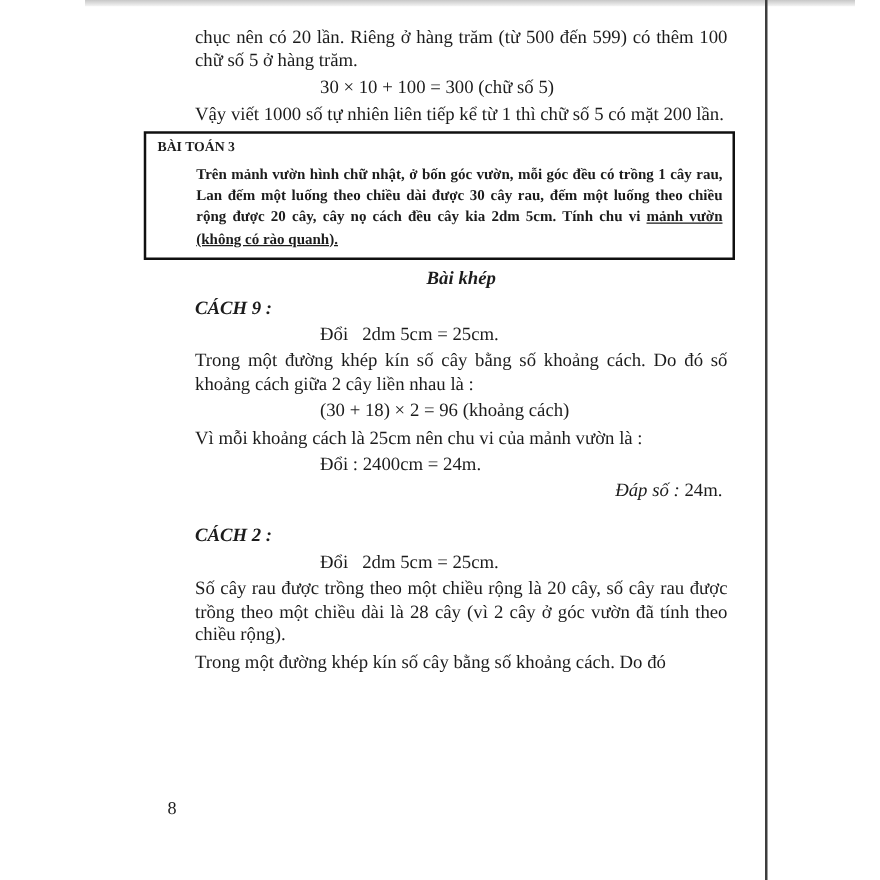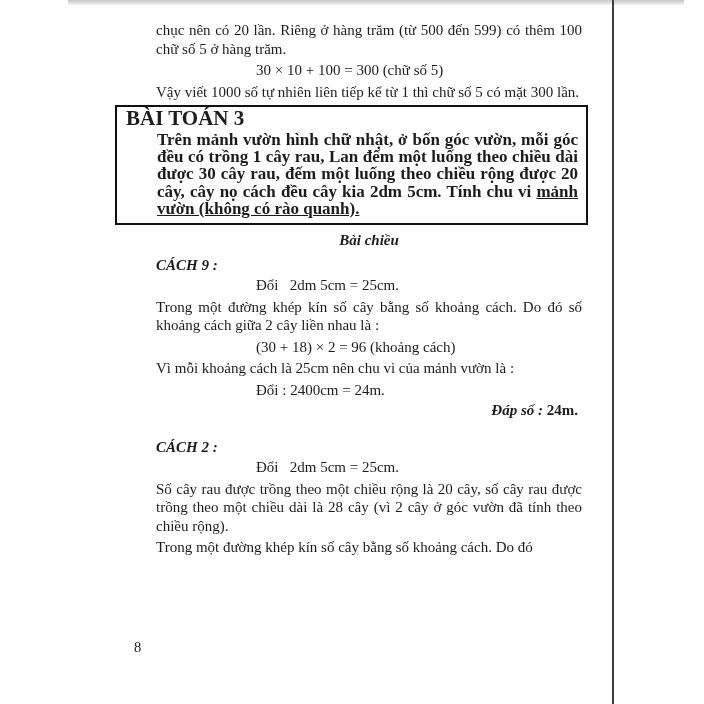--- a/index.html
+++ b/index.html
@@ -38,73 +38,72 @@
   }
   .problem-box {
     margin: 4px 0 5px -41px;
     width: 452px;
     border: 2.5px solid #101010;
     padding: 3px 8px 6px 9px;
     background: #ffffff;
   }
   .box-title {
     font-weight: bold;
-    font-size: 21px;
+    font-size: 11px;
     line-height: 17px;
   }
   .box-body {
     font-weight: bold;
     margin: 4px 0 0 31px;
-    font-size: 17px;
+    font-size: 12px;
     line-height: 17.2px;
     text-align: justify;
   }
   .ul { text-decoration: underline; }
   .solution-heading {
     text-align: center;
     font-weight: bold;
     font-style: italic;
     margin: 6px 0 2px;
   }
   .method-label {
     font-weight: bold;
     font-style: italic;
     margin: 6px 0 2px;
     text-align: left;
   }
   .answer-line {
     text-align: right;
     padding-right: 4px;
     margin: 2px 0 18px;
-    font-weight: bold;
   }
   .answer-label { font-style: italic; }
   .page-number {
     position: absolute; left: 134px; top: 639px;
     font-size: 14.5px;
   }
 </style>
 </head>
 <body>
 
 <div class="top-edge"></div>
 <div class="page-edge-line"></div>
 
 <div class="content">
 
   <p class="para lead">chục nên có 20 lần. Riêng ở hàng trăm (từ 500 đến 599) có thêm 100 chữ số 5 ở hàng trăm.</p>
   <div class="eq">30 × 10 + 100 = 300 (chữ số 5)</div>
-  <p class="para">Vậy viết 1000 số tự nhiên liên tiếp kể từ 1 thì chữ số 5 có mặt 300 lần.</p>
+  <p class="para">Vậy viết 1000 số tự nhiên liên tiếp kể từ 1 thì chữ số 5 có mặt 200 lần.</p>
 
   <div class="problem-box">
     <div class="box-title">BÀI TOÁN 3</div>
     <div class="box-body"><span>Trên mảnh vườn hình chữ nhật, ở bốn góc vườn, mỗi góc đều có trồng 1 cây rau, Lan đếm một luống theo chiều dài được 30 cây rau, đếm một luống theo chiều rộng được 20 cây, cây nọ cách đều cây kia 2dm 5cm. Tính chu vi </span><span class="ul">mảnh vườn (không có rào quanh).</span></div>
   </div>
 
-  <div class="solution-heading">Bài chiều</div>
+  <div class="solution-heading">Bài khép</div>
 
   <div class="method-label">CÁCH 9 :</div>
   <div class="eq">Đổi   2dm 5cm = 25cm.</div>
   <p class="para">Trong một đường khép kín số cây bằng số khoảng cách. Do đó số khoảng cách giữa 2 cây liền nhau là :</p>
   <div class="eq">(30 + 18) × 2 = 96 (khoảng cách)</div>
   <p class="para">Vì mỗi khoảng cách là 25cm nên chu vi của mảnh vườn là :</p>
   <div class="eq">Đổi : 2400cm = 24m.</div>
   <div class="answer-line"><span class="answer-label">Đáp số : </span><span>24m.</span></div>
 
   <div class="method-label">CÁCH 2 :</div>

